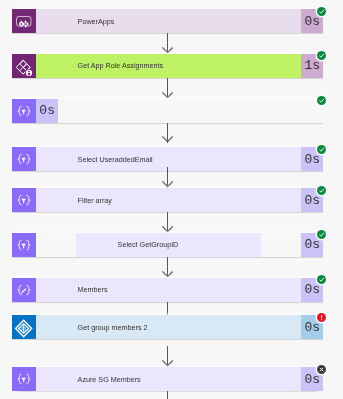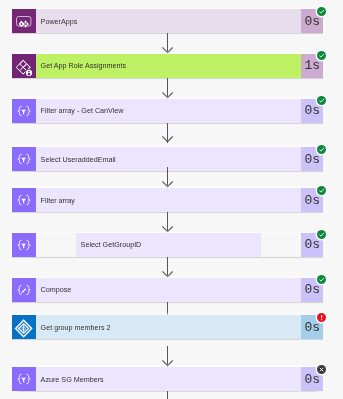--- a/index.html
+++ b/index.html
@@ -8,21 +8,21 @@
     width:343px;height:399px;overflow:hidden;
     background:#f7f7f7;
     font-family:"Liberation Sans",sans-serif;
     -webkit-font-smoothing:antialiased;
   }
   #flow{position:relative;width:343px;height:399px;}
   .step{position:absolute;left:12px;width:311.4px;height:24.3px;display:flex;align-items:stretch;
         box-shadow:0 1.0px 1.0px -0.3px rgba(0,0,0,0.15), 0 0 2.6px 1.0px rgba(255,255,255,1);}
   .iconbox{width:24px;height:24px;flex:0 0 24px;position:relative;}
   .iconbox svg{position:absolute;left:0;top:0;}
-  .body{flex:1 1 auto;display:flex;align-items:center;overflow:hidden;}
+  .body{flex:1 1 auto;display:flex;align-items:center;overflow:hidden;padding-left:37px;}
   .label{font-size:7.2px;line-height:9px;color:#323130;padding-left:4.6px;white-space:nowrap;}
   .dur{flex:0 0 22.3px;display:flex;align-items:center;justify-content:center;font-size:13px;line-height:9px;color:#323130;font-family:Liberation Mono, monospace;}
   .badge{position:absolute;right:-3px;top:-2.5px;width:9.2px;height:9.2px;border-radius:50%;
          box-shadow:0 0 0 1.5px #fdfdfd;display:flex;align-items:center;justify-content:center;}
   .badge svg{display:block;}
   .conn{position:absolute;left:167px;width:1.1px;background:#56545a;}
   .chev{position:absolute;line-height:0;font-size:0;}
   .chev svg{display:block;}
 </style>
 </head>
@@ -91,23 +91,20 @@
     <div class="step" style="top: 98.5px;">
       <div class="iconbox" style="background:#8A6BFB">
         <svg width="24" height="24" viewBox="0 0 24 24">
           <g fill="none" stroke="#ffffff" stroke-width="0.95" stroke-linecap="round" stroke-linejoin="round">
             <path d="M9.1 7.3 C7.05 7.5 7.35 9.2 7.35 10.55 C7.35 11.75 6.85 11.95 5.85 12.0 C6.85 12.05 7.35 12.3 7.35 13.5 C7.35 14.85 7.05 16.5 9.1 16.7"></path>
             <path d="M14.9 7.3 C16.95 7.5 16.65 9.2 16.65 10.55 C16.65 11.75 17.15 11.95 18.15 12.0 C17.15 12.05 16.65 12.3 16.65 13.5 C16.65 14.85 16.95 16.5 14.9 16.7"></path>
           </g>
           <path d="M9.25 10.65 L13.95 10.65 L12.2 13.1 L12.2 15.25 L11.0 15.25 L11.0 13.1 Z" fill="#ffffff"></path>
         </svg>
       </div>
-      <div class="body" style="background:#EBE6FE">
-        <span class="label">Filter array - Get CanView</span>
-      </div>
       <div class="dur" style="background:#CAC2F9">0s</div>
       <div class="badge" style="background:#0B8A3E">
         <svg width="9.2" height="9.2" viewBox="0 0 12 12">
           <path d="M3.5 6.35 L5.15 8.0 L8.7 4.15" fill="none" stroke="#fff" stroke-width="1.15" stroke-linecap="round" stroke-linejoin="round"></path>
         </svg>
       </div>
     </div>
     <div class="conn" style="top: 122.7px; height: 20.15px;"></div>
     <div class="chev" style="left: 161.8px; top: 136.35px;">
       <svg width="11.5" height="7" viewBox="0 0 11.5 7">
@@ -196,21 +193,21 @@
       <div class="iconbox" style="background:#8A6BFB">
         <svg width="24" height="24" viewBox="0 0 24 24">
           <g fill="none" stroke="#ffffff" stroke-width="0.95" stroke-linecap="round" stroke-linejoin="round">
             <path d="M9.1 7.3 C7.05 7.5 7.35 9.2 7.35 10.55 C7.35 11.75 6.85 11.95 5.85 12.0 C6.85 12.05 7.35 12.3 7.35 13.5 C7.35 14.85 7.05 16.5 9.1 16.7"></path>
             <path d="M14.9 7.3 C16.95 7.5 16.65 9.2 16.65 10.55 C16.65 11.75 17.15 11.95 18.15 12.0 C17.15 12.05 16.65 12.3 16.65 13.5 C16.65 14.85 16.95 16.5 14.9 16.7"></path>
           </g>
           <path d="M13.25 10.25 L14.2 11.2 L10.35 15.05 L8.95 15.65 L9.55 14.25 Z" fill="#ffffff"></path>
         </svg>
       </div>
       <div class="body" style="background:#EBE6FE">
-        <span class="label">Compose</span>
+        <span class="label">Members</span>
       </div>
       <div class="dur" style="background:#CAC2F9">0s</div>
       <div class="badge" style="background:#0B8A3E">
         <svg width="9.2" height="9.2" viewBox="0 0 12 12">
           <path d="M3.5 6.35 L5.15 8.0 L8.7 4.15" fill="none" stroke="#fff" stroke-width="1.15" stroke-linecap="round" stroke-linejoin="round"></path>
         </svg>
       </div>
     </div>
     <div class="conn" style="top: 301.7px; height: 20.15px;"></div>
     <div class="chev" style="left: 161.8px; top: 315.35px;">

